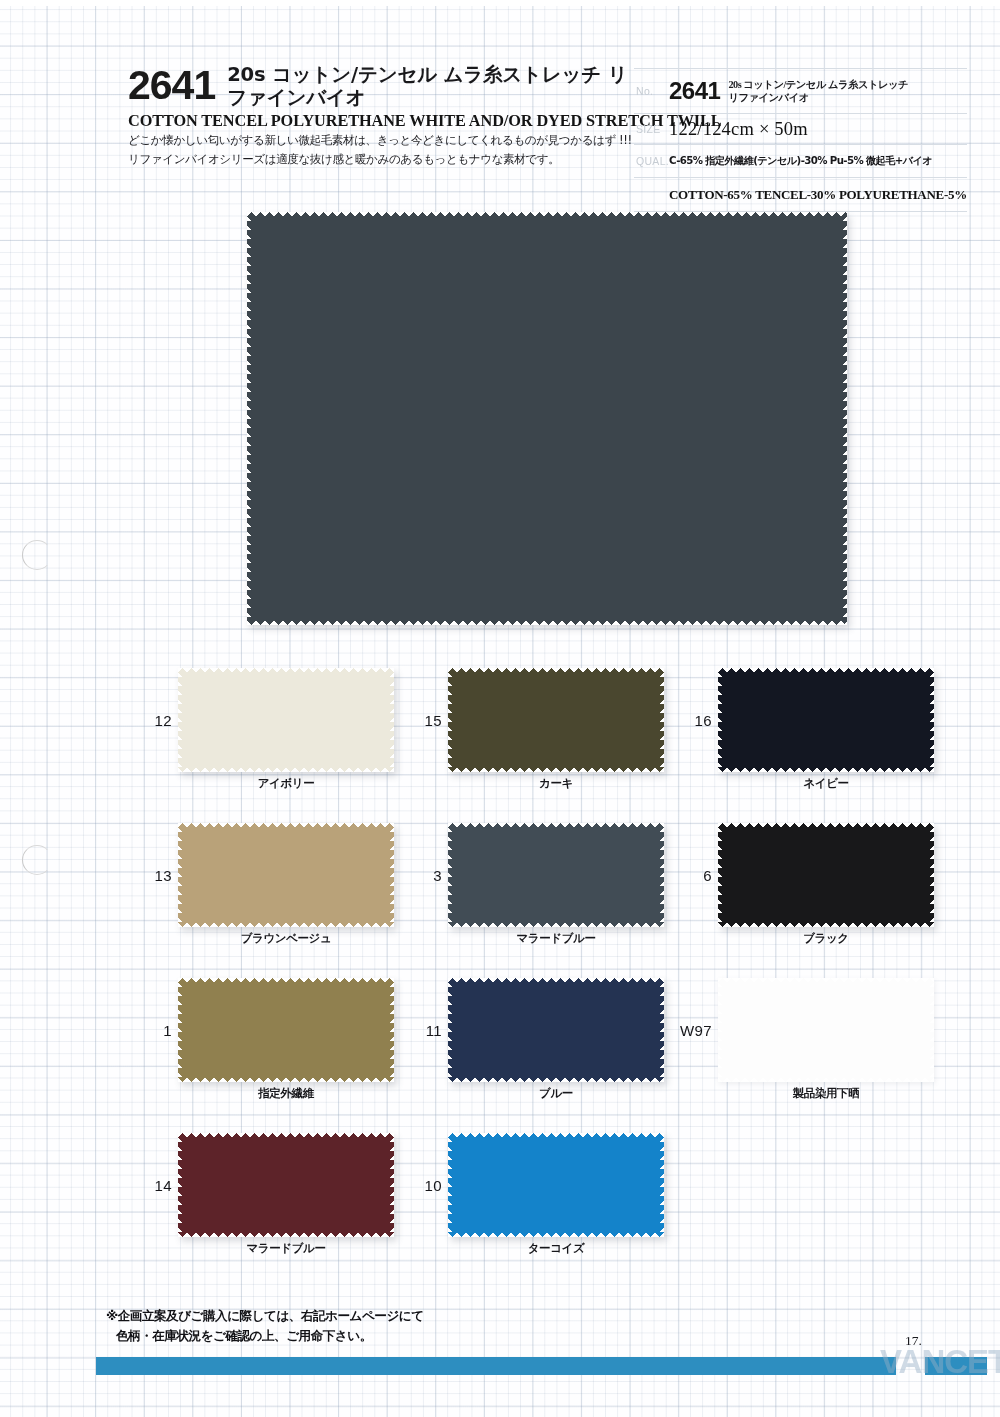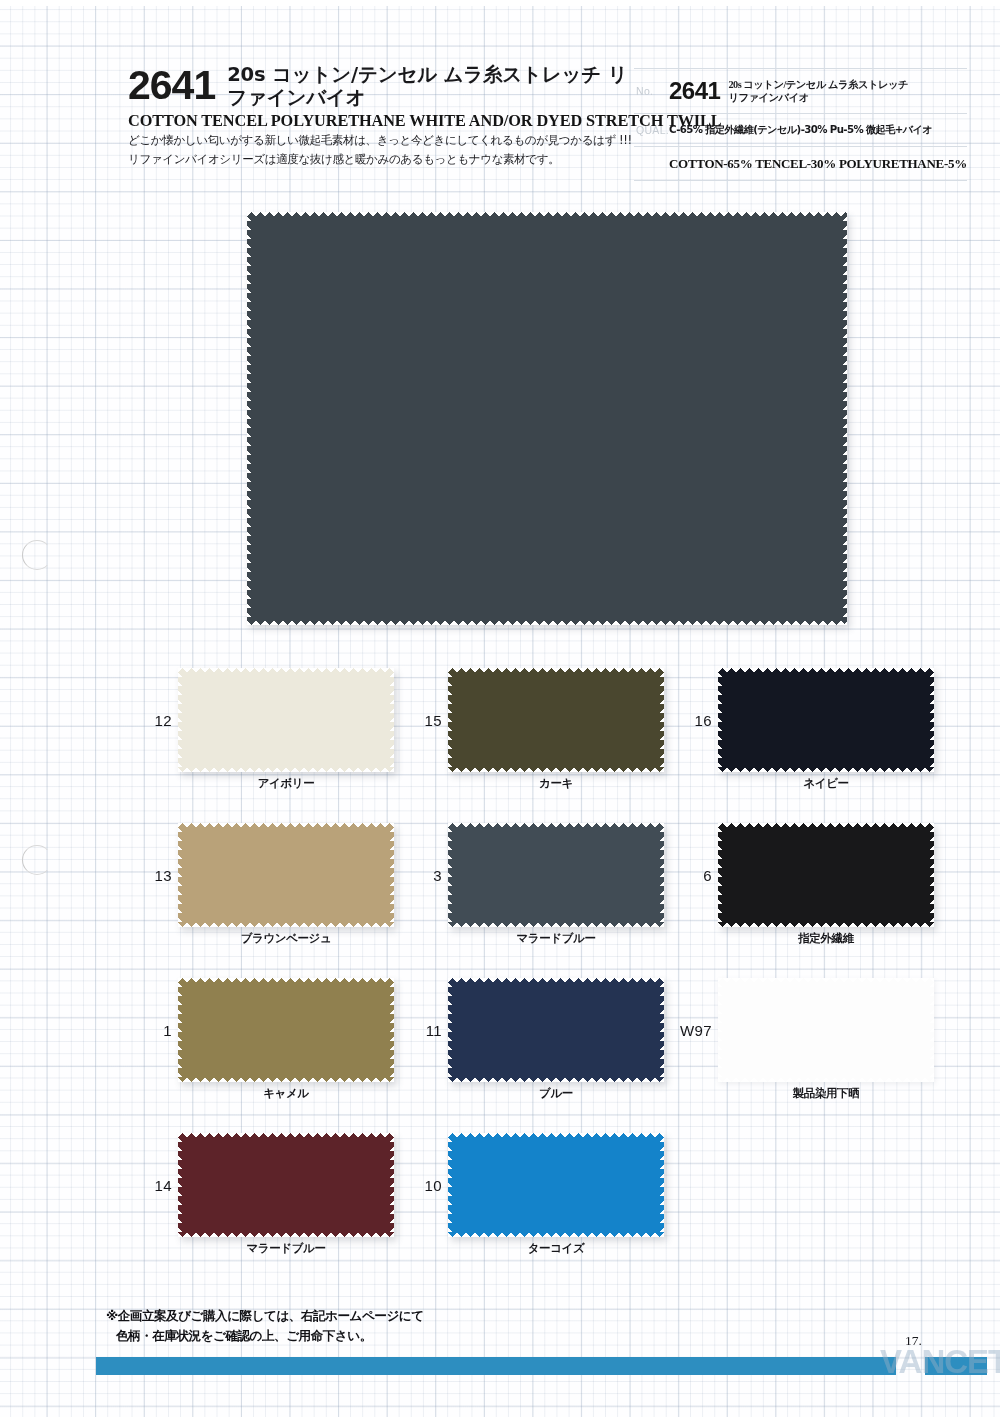--- a/index.html
+++ b/index.html
@@ -252,20 +252,24 @@
         <td class="lbl">No.</td>
         <td>
           <div class="sp-code-row">
             <span class="sp-code">2641</span>
             <span class="sp-jp">
               <span>20s コットン/テンセル ムラ糸ストレッチ</span><br>
               <span>リファインバイオ</span>
             </span>
           </div>
         </td>
+      </tr>
+      <tr class="r-size">
+        <td class="lbl">SIZE</td>
+        <td class="sp-size">122/124cm  ×  50m</td>
       </tr>
       <tr class="r-qual">
         <td class="lbl">QUAL.</td>
         <td class="sp-qual">C-65% 指定外繊維(テンセル)-30% Pu-5%  微起毛+バイオ</td>
       </tr>
       <tr class="r-qual2">
         <td class="lbl"></td>
         <td class="sp-qual-en">COTTON-65% TENCEL-30% POLYURETHANE-5%</td>
       </tr>
     </tbody>
@@ -350,35 +354,35 @@
         <div class="cell c2">
           <div class="num">6</div>
           <div class="sq swatch">
             <div class="body" style="background: rgb(24, 24, 26);"></div>
             <div class="zz t"></div>
             <div class="zz b"></div>
             <div class="zz l"></div>
             <div class="zz r"></div>
             <div class="sw-shadow"></div>
           </div>
-          <div class="cname">指定外繊維</div>
+          <div class="cname">ブラック</div>
         </div>
       </div>
       <div class="sw-row">
         <div class="cell c0">
           <div class="num">1</div>
           <div class="sq swatch">
             <div class="body" style="background: rgb(144, 128, 79);"></div>
             <div class="zz t"></div>
             <div class="zz b"></div>
             <div class="zz l"></div>
             <div class="zz r"></div>
             <div class="sw-shadow"></div>
           </div>
-          <div class="cname">キャメル</div>
+          <div class="cname">指定外繊維</div>
         </div>
         <div class="cell c1">
           <div class="num">11</div>
           <div class="sq swatch">
             <div class="body" style="background: rgb(36, 51, 82);"></div>
             <div class="zz t"></div>
             <div class="zz b"></div>
             <div class="zz l"></div>
             <div class="zz r"></div>
             <div class="sw-shadow"></div>

